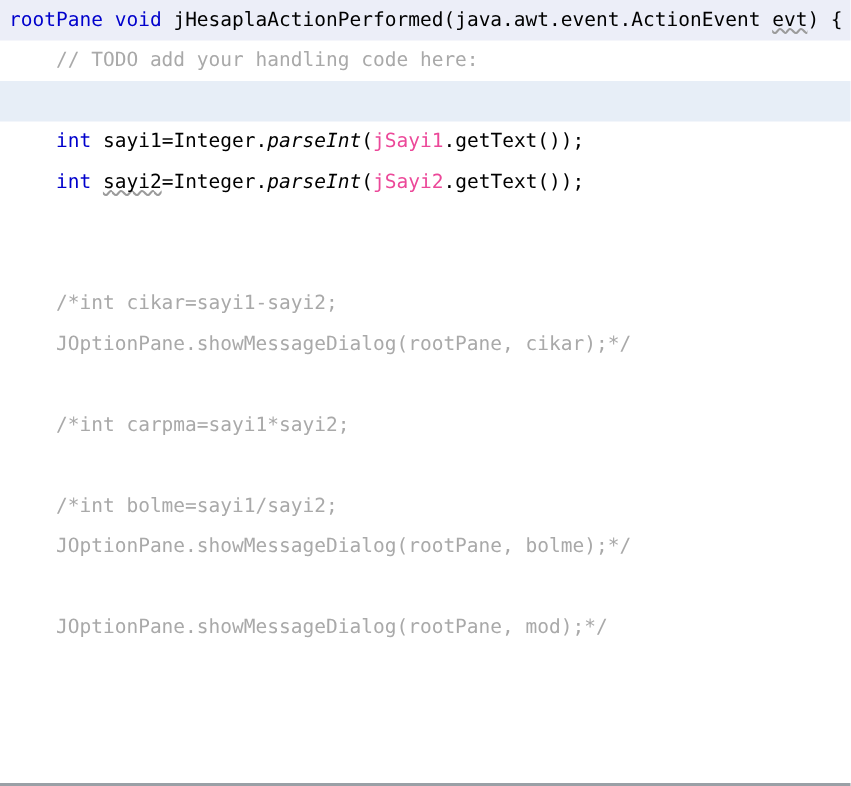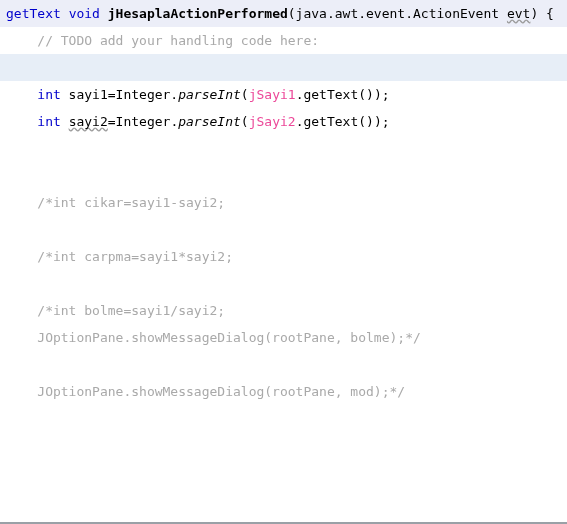--- a/index.html
+++ b/index.html
@@ -51,43 +51,44 @@
     bottom: 0;
     height: 2px;
     background: #9aa0a6;
   }
 
   
   .kw   { color: #0000cc; }
   .mth  { color: #000000; font-style: italic; }
   .idg  { color: #ec4899; }
   .cmt  { color: #a9a9a9; }
-  .decl { color: #000000; font-weight: bold; }
+  .decl { color: #000000; font-weight: normal; }
   .plain{ color: #000000; }
 
   .warn {
     text-decoration: underline;
     text-decoration-style: wavy;
     text-decoration-color: #9b9b9b;
     text-decoration-skip-ink: none;
   }
 </style>
 </head>
 <body>
 
 <div id="editor">
   <div class="code-area">
-      <div class="line hl-signature"><span class="kw">getText</span><span class="plain"> </span><span class="kw">void</span><span class="plain"> </span><span class="decl">jHesaplaActionPerformed</span><span class="plain">(java.awt.event.ActionEvent </span><span class="plain warn">evt</span><span class="plain">) {</span></div>
+      <div class="line hl-signature"><span class="kw">rootPane</span><span class="plain"> </span><span class="kw">void</span><span class="plain"> </span><span class="decl">jHesaplaActionPerformed</span><span class="plain">(java.awt.event.ActionEvent </span><span class="plain warn">evt</span><span class="plain">) {</span></div>
       <div class="line"><span class="cmt">    // TODO add your handling code here:</span></div>
       <div class="line hl-caret"><span class="plain"></span></div>
       <div class="line"><span class="plain">    </span><span class="kw">int</span><span class="plain"> sayi1=Integer.</span><span class="mth">parseInt</span><span class="plain">(</span><span class="idg">jSayi1</span><span class="plain">.getText());</span></div>
       <div class="line"><span class="plain">    </span><span class="kw">int</span><span class="plain"> </span><span class="plain warn">sayi2</span><span class="plain">=Integer.</span><span class="mth">parseInt</span><span class="plain">(</span><span class="idg">jSayi2</span><span class="plain">.getText());</span></div>
       <div class="line"><span class="plain"></span></div>
       <div class="line"><span class="plain"></span></div>
       <div class="line"><span class="cmt">    /*int cikar=sayi1-sayi2;</span></div>
+      <div class="line"><span class="cmt">    JOptionPane.showMessageDialog(rootPane, cikar);*/</span></div>
       <div class="line"><span class="plain"></span></div>
       <div class="line"><span class="cmt">    /*int carpma=sayi1*sayi2;</span></div>
       <div class="line"><span class="plain"></span></div>
       <div class="line"><span class="cmt">    /*int bolme=sayi1/sayi2;</span></div>
       <div class="line"><span class="cmt">    JOptionPane.showMessageDialog(rootPane, bolme);*/</span></div>
       <div class="line"><span class="plain"></span></div>
       <div class="line"><span class="cmt">    JOptionPane.showMessageDialog(rootPane, mod);*/</span></div>
     </div>
   <div class="bottom-rule"></div>
 </div>

